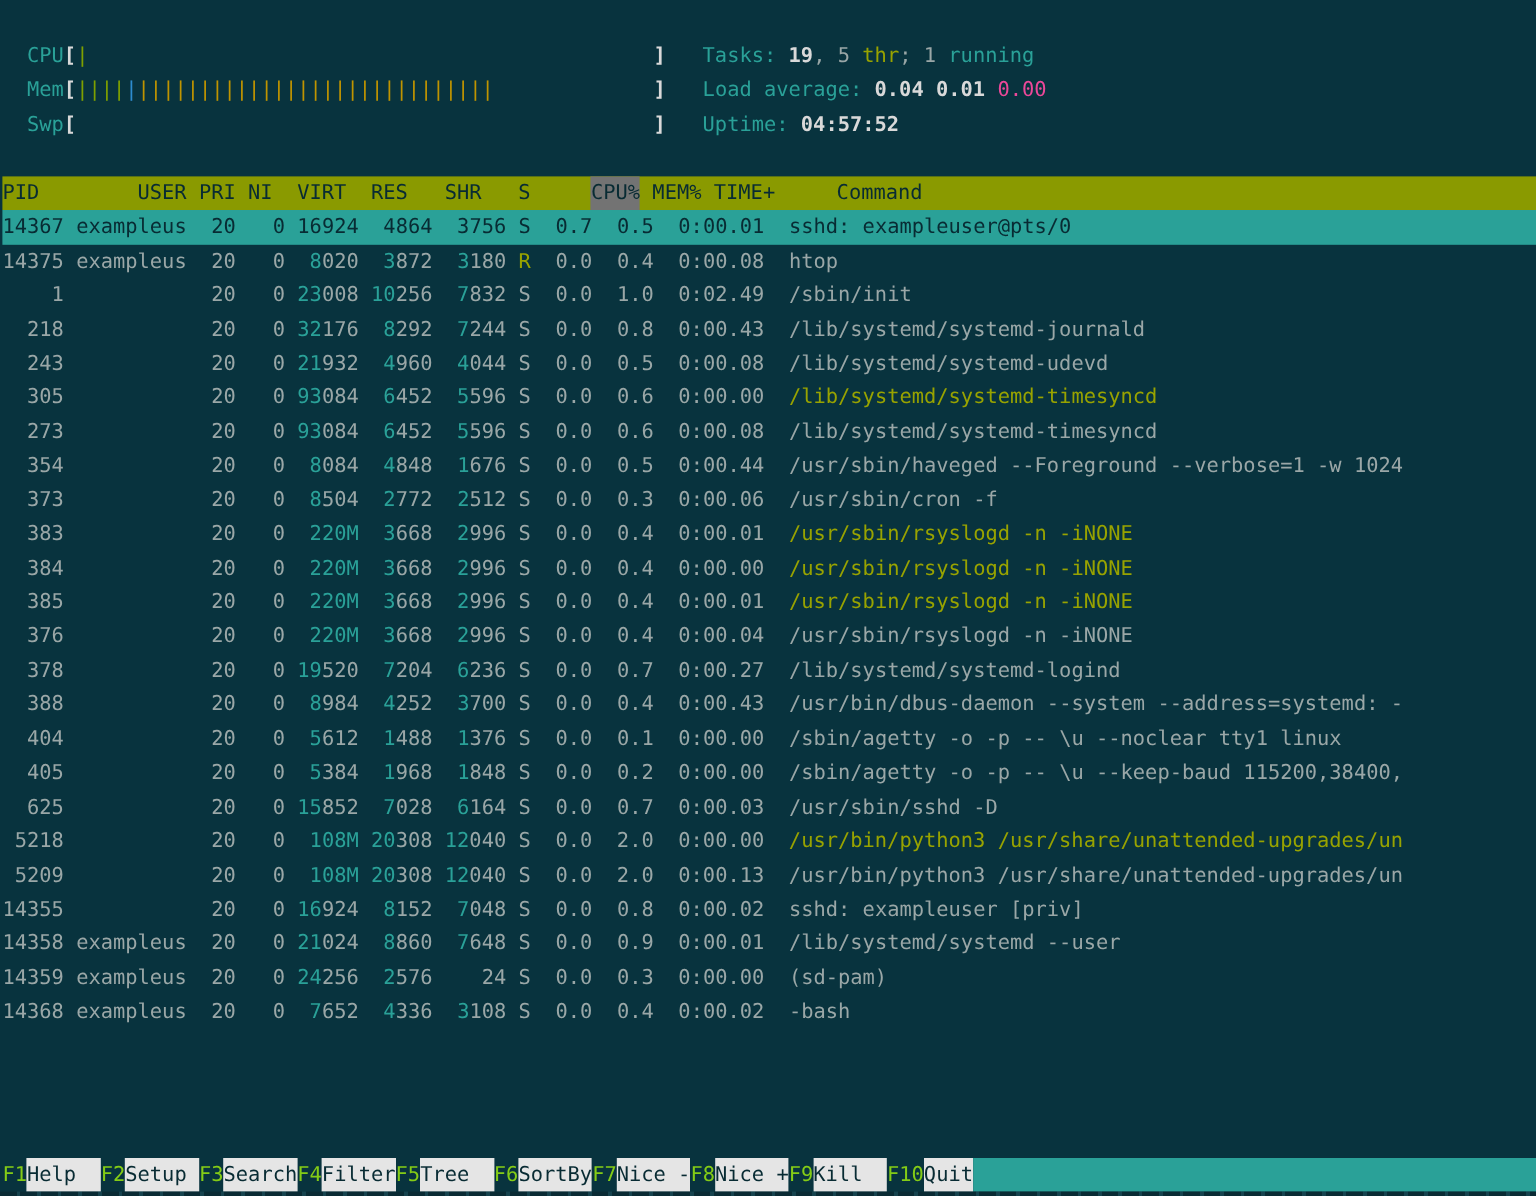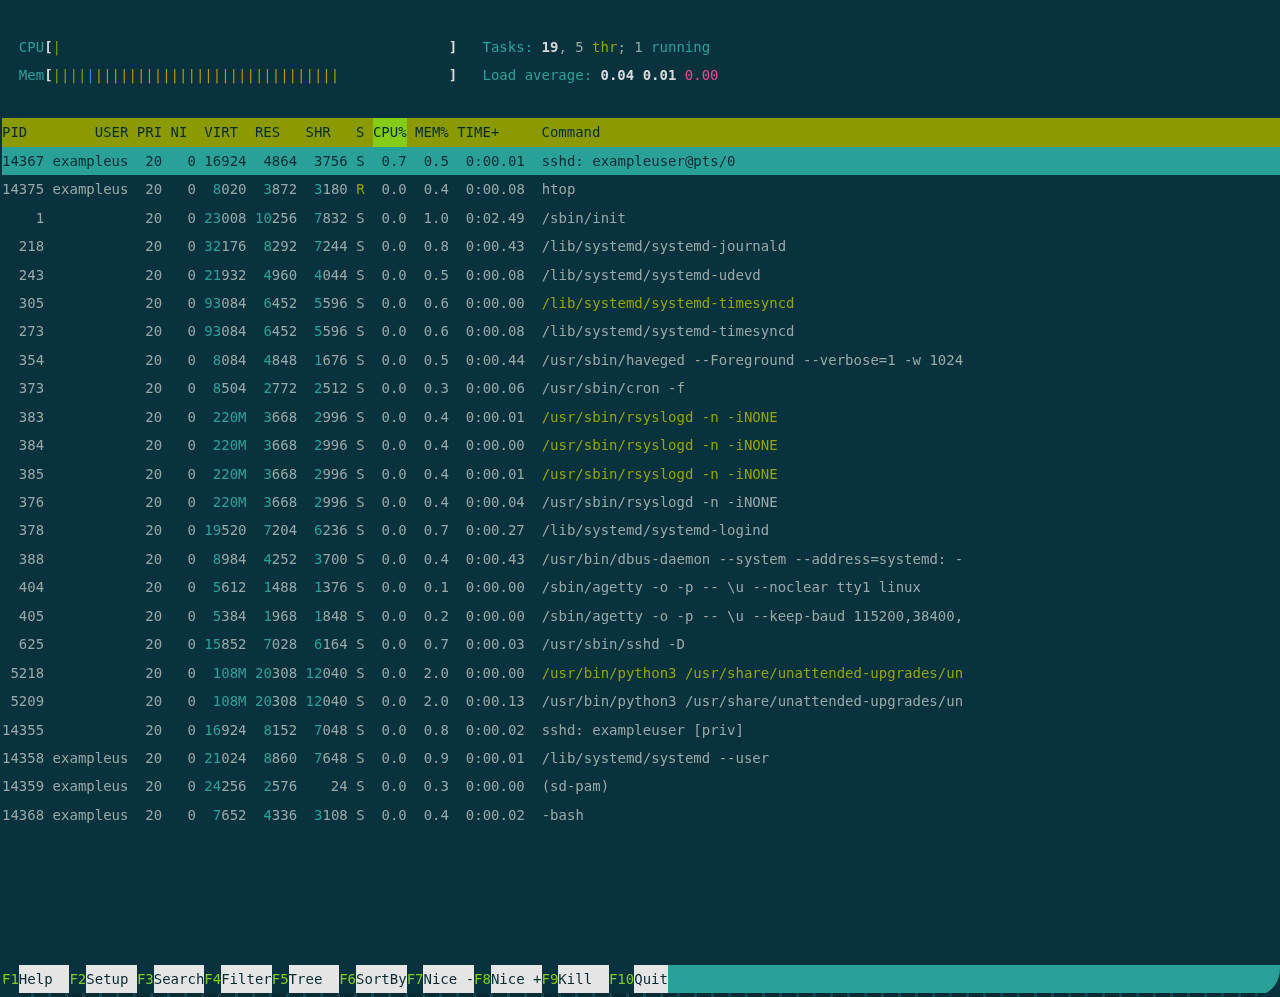--- a/index.html
+++ b/index.html
@@ -1,29 +1,29 @@
 <!DOCTYPE html>
 <html><head>
 <meta charset="utf-8">
 <style>
   html,body{margin:0;padding:0;background:#08333e;}
   .terminal{position:relative;width:1280px;height:997px;background:#08333e;overflow:hidden;
-    font-family:"DejaVu Sans Mono","Liberation Mono",monospace;font-size:14px;color:#9aa7a7;border-radius:28px;}
+    font-family:"DejaVu Sans Mono","Liberation Mono",monospace;font-size:17px;color:#9aa7a7;}
   .screen{position:absolute;top:0;left:0;right:0;padding:33px 0 0 2px;}
   .line{height:28.45px;line-height:28.45px;white-space:pre;}
   .cyan{color:#2aa198;}
   .white{color:#d9d9d9;font-weight:bold;}
   .dim{color:#ec4899;}
   .olive{color:#98a300;}
   .hi{color:#2aa198;}
   .bar-green{color:#7ea000;}
   .bar-blue{color:#2d8ccf;}
   .bar-yellow{color:#bf9400;}
   .header-line{background:#8a9a00;color:#082b33;}
-  .header-line .sel{background:#84cc16;}
+  .header-line .sel{background:#737373;margin-left:40px;}
   .hc{display:inline-block;}
   .w1{width:1ch;}.w3{width:3ch;}.w4{width:4ch;}.w5{width:5ch;}.w8{width:8ch;}.w9{width:9ch;}
   .r{}.l{text-align:right;}
   .row{color:#9aa7a7;}
   .row.sel-row{background:#2aa198;}
   .row.sel-row span{color:#082b33 !important;}
   .s-run{color:#98a300;}
   .cmd-thread{color:#98a300;}
   .fbar{position:absolute;left:0;right:0;bottom:4px;height:28px;line-height:28px;display:flex;
     white-space:pre;padding-left:2px;}
@@ -33,20 +33,21 @@
   .bottom-edge{position:absolute;left:0;right:0;bottom:0;height:4px;
     background:repeating-linear-gradient(90deg,#0a2b34 0 14px,#16434e 14px 17px);}
 </style>
 </head>
 <body>
 
 <div class="terminal">
   <div class="screen">
     <div class="line"><span>  </span><span class="cyan">CPU</span><span class="white">[</span><span id="cpu-bar"><span class="bar-green">|</span>                                              </span><span class="white">]</span><span>   </span><span class="cyan">Tasks: </span><span class="white">19</span><span>, </span><span>5</span><span class="olive"> thr</span><span>; </span><span>1</span><span class="cyan"> running</span></div>
     <div class="line"><span>  </span><span class="cyan">Mem</span><span class="white">[</span><span id="mem-bar"><span class="bar-green">||||</span><span class="bar-blue">|</span><span class="bar-yellow">|||||||||||||||||||||||||||||</span>             </span><span class="white">]</span><span>   </span><span class="cyan">Load average: </span><span class="white">0.04</span><span> </span><span class="white">0.01</span><span> </span><span class="dim">0.00</span></div>
+    <div class="line"><span>  </span><span class="cyan">Swp</span><span class="white">[</span><span id="swp-bar">                                               </span><span class="white">]</span><span>   </span><span class="cyan">Uptime: </span><span class="white">04:57:52</span></div>
     <div class="line"></div>
     <div class="line header-line"><span class="hc w5 r">PID</span><span> </span><span class="hc w9 l">USER</span><span> </span><span class="hc w3 r">PRI</span><span> </span><span class="hc w3 r">NI</span><span> </span><span class="hc w5 r">VIRT</span><span> </span><span class="hc w5 r">RES</span><span> </span><span class="hc w5 r">SHR</span><span> </span><span class="hc w1 l">S</span><span> </span><span class="hc w4 r sel">CPU%</span><span> </span><span class="hc w4 l">MEM%</span><span> </span><span class="hc w8 r">TIME+</span><span>  </span><span>Command</span></div>
     <div id="rows">
         <div class="line row sel-row"><span>14367</span><span> </span><span>exampleus</span><span> </span><span> 20</span><span> </span><span>  0</span><span> </span><span><span class="hi">16</span><span>924</span></span><span> </span><span> <span class="hi">4</span><span>864</span></span><span> </span><span> <span class="hi">3</span><span>756</span></span><span> </span><span>S</span><span> </span><span> 0.7</span><span> </span><span> 0.5</span><span> </span><span> 0:00.01</span><span>  </span><span>sshd: exampleuser@pts/0</span></div>
         <div class="line row"><span>14375</span><span> </span><span>exampleus</span><span> </span><span> 20</span><span> </span><span>  0</span><span> </span><span> <span class="hi">8</span><span>020</span></span><span> </span><span> <span class="hi">3</span><span>872</span></span><span> </span><span> <span class="hi">3</span><span>180</span></span><span> </span><span class="s-run">R</span><span> </span><span> 0.0</span><span> </span><span> 0.4</span><span> </span><span> 0:00.08</span><span>  </span><span>htop</span></div>
         <div class="line row"><span>    1</span><span> </span><span>         </span><span> </span><span> 20</span><span> </span><span>  0</span><span> </span><span><span class="hi">23</span><span>008</span></span><span> </span><span><span class="hi">10</span><span>256</span></span><span> </span><span> <span class="hi">7</span><span>832</span></span><span> </span><span>S</span><span> </span><span> 0.0</span><span> </span><span> 1.0</span><span> </span><span> 0:02.49</span><span>  </span><span>/sbin/init</span></div>
         <div class="line row"><span>  218</span><span> </span><span>         </span><span> </span><span> 20</span><span> </span><span>  0</span><span> </span><span><span class="hi">32</span><span>176</span></span><span> </span><span> <span class="hi">8</span><span>292</span></span><span> </span><span> <span class="hi">7</span><span>244</span></span><span> </span><span>S</span><span> </span><span> 0.0</span><span> </span><span> 0.8</span><span> </span><span> 0:00.43</span><span>  </span><span>/lib/systemd/systemd-journald</span></div>
         <div class="line row"><span>  243</span><span> </span><span>         </span><span> </span><span> 20</span><span> </span><span>  0</span><span> </span><span><span class="hi">21</span><span>932</span></span><span> </span><span> <span class="hi">4</span><span>960</span></span><span> </span><span> <span class="hi">4</span><span>044</span></span><span> </span><span>S</span><span> </span><span> 0.0</span><span> </span><span> 0.5</span><span> </span><span> 0:00.08</span><span>  </span><span>/lib/systemd/systemd-udevd</span></div>
         <div class="line row"><span>  305</span><span> </span><span>         </span><span> </span><span> 20</span><span> </span><span>  0</span><span> </span><span><span class="hi">93</span><span>084</span></span><span> </span><span> <span class="hi">6</span><span>452</span></span><span> </span><span> <span class="hi">5</span><span>596</span></span><span> </span><span>S</span><span> </span><span> 0.0</span><span> </span><span> 0.6</span><span> </span><span> 0:00.00</span><span>  </span><span class="cmd-thread">/lib/systemd/systemd-timesyncd</span></div>
         <div class="line row"><span>  273</span><span> </span><span>         </span><span> </span><span> 20</span><span> </span><span>  0</span><span> </span><span><span class="hi">93</span><span>084</span></span><span> </span><span> <span class="hi">6</span><span>452</span></span><span> </span><span> <span class="hi">5</span><span>596</span></span><span> </span><span>S</span><span> </span><span> 0.0</span><span> </span><span> 0.6</span><span> </span><span> 0:00.08</span><span>  </span><span>/lib/systemd/systemd-timesyncd</span></div>

